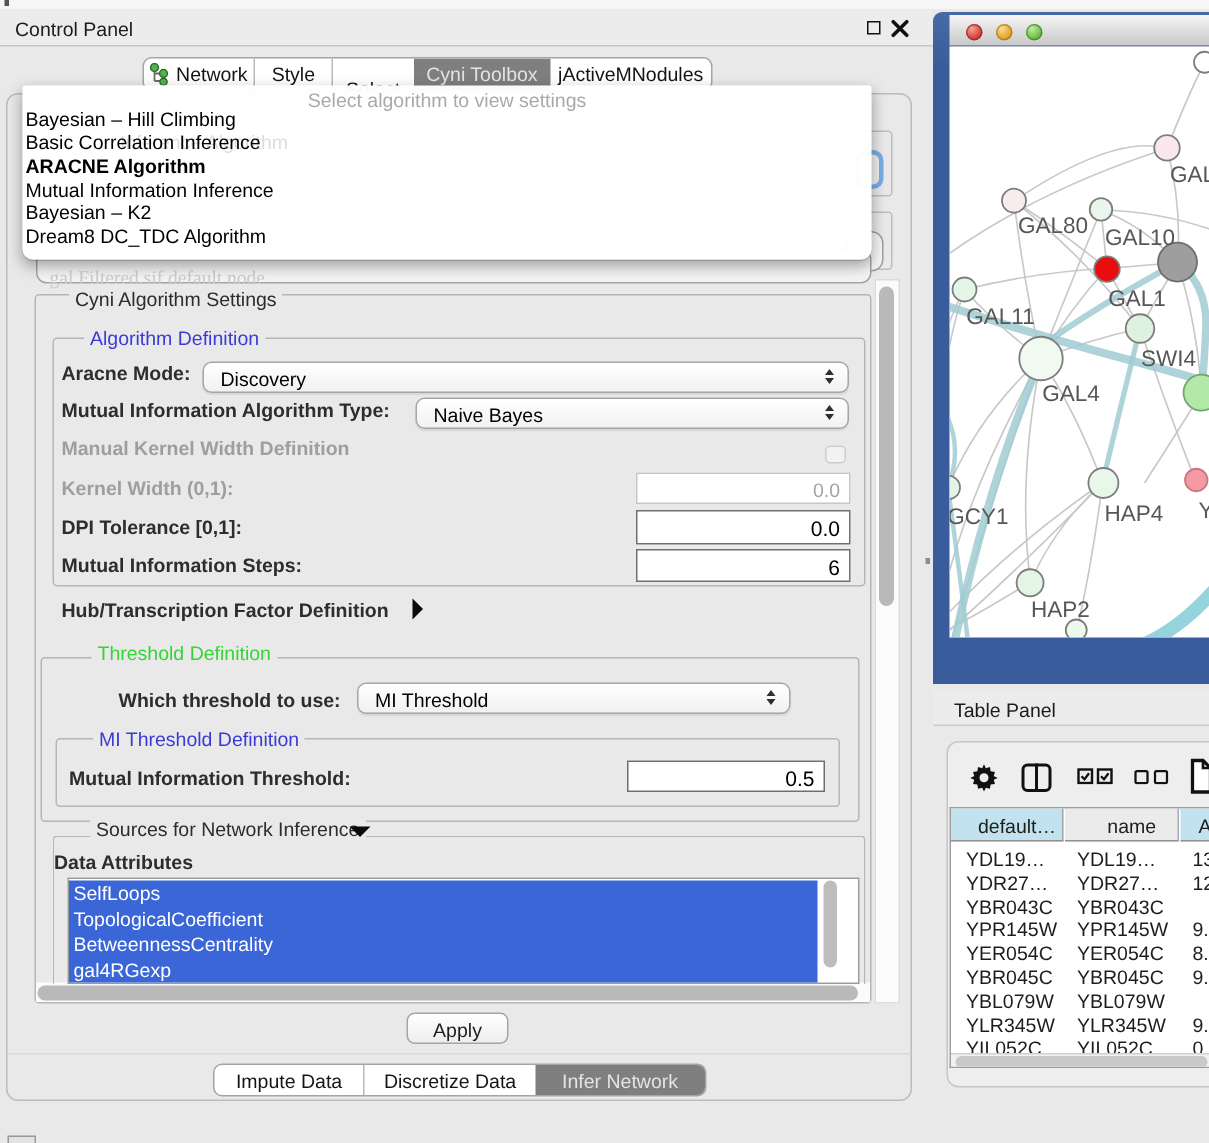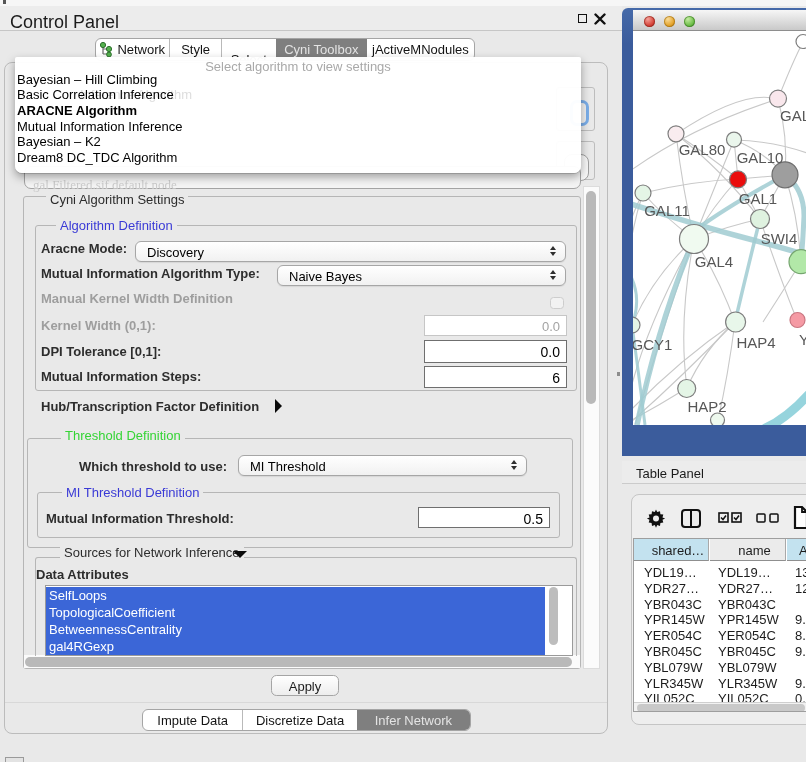--- a/index.html
+++ b/index.html
@@ -22,21 +22,21 @@
 .seg .s { height:100%; display:flex; align-items:center; justify-content:center; color:#141414; }
 .seg .sel { background:#7f7f7f; color:#e4e4e4; }
 .seg .sep { width:1px; height:100%; background:#b9b9b9; }
 </style>
 </head>
 <body>
 
 <div class="abs" style="left:0;top:0;width:806px;height:6px;background:#f6f6f6;"></div>
 <div class="abs" style="left:3px;top:0;width:3px;height:4px;background:#555;"></div>
 <div class="abs" style="left:0;top:6px;width:622px;height:25px;background:#ececec;border-bottom:1px solid #c6c6c6;"></div>
-<div class="abs" style="left:10px;top:12px;font-size:18px;color:#1b1b1b;">Control Panel</div>
+<div class="abs" style="left:10px;top:12px;font-size:13px;color:#1b1b1b;">Control Panel</div>
 <div class="abs" style="left:578px;top:14px;width:9px;height:9px;border:1.5px solid #101010;"></div>
 <svg class="abs" style="left:594px;top:13px;" width="12" height="12" viewBox="0 0 12 12">
     <path d="M1.5 1.5 L10.5 10.5 M10.5 1.5 L1.5 10.5" stroke="#101010" stroke-width="2.4" stroke-linecap="round"></path>
   </svg>
 
 <div class="abs" style="left:4px;top:62px;width:604px;height:672px;background:#e9e9e9;border:1px solid #bcbcbc;border-radius:8px;"></div>
 
 <div class="seg" style="left:95px;top:38px;width:380px;height:23px;">
   <div class="s" style="width:83px;">
     <svg width="13" height="15" viewBox="0 0 13 15" style="margin-right:4px;">
@@ -257,21 +257,21 @@
 <svg class="abs" style="left:756px;top:513px;" width="24" height="10" viewBox="0 0 24 10">
     <rect x="1" y="1" width="8" height="8" fill="none" stroke="#111" stroke-width="1.5" rx="1"></rect>
     <rect x="14" y="1" width="8" height="8" fill="none" stroke="#111" stroke-width="1.5" rx="1"></rect>
   </svg>
 <svg class="abs" style="left:793px;top:505px;" width="16" height="25" viewBox="0 0 16 25">
     <path d="M2 2 L9 2 L14 7 L14 23 L2 23 Z" fill="#fff" stroke="#111" stroke-width="2.2"></path>
     <path d="M9 2 L9 7 L14 7" fill="none" stroke="#111" stroke-width="1.8"></path>
   </svg>
 
 <div class="abs" style="left:633px;top:538px;width:173px;height:174px;background:#fff;border:1px solid #9e9e9e;border-right:none;overflow:hidden;">
-  <div style="position:absolute;left:0;top:0;width:75px;height:22px;background:#c3e2ef;border-right:1px solid #a9a9a9;border-bottom:1px solid #8f8f8f;text-align:center;text-indent:14px;padding-top:4px;">shared…</div>
+  <div style="position:absolute;left:0;top:0;width:75px;height:22px;background:#c3e2ef;border-right:1px solid #a9a9a9;border-bottom:1px solid #8f8f8f;text-align:center;text-indent:14px;padding-top:4px;">default…</div>
   <div style="position:absolute;left:76px;top:0;width:76px;height:22px;background:#ebebeb;border-right:1px solid #a9a9a9;border-bottom:1px solid #8f8f8f;text-align:center;text-indent:14px;padding-top:4px;">name</div>
   <div style="position:absolute;left:153px;top:0;width:22px;height:22px;background:#c3e2ef;border-bottom:1px solid #8f8f8f;padding-top:4px;padding-left:12px;">A</div>
   <div style="position:absolute;left:10px;top:26px;line-height:15.8px;">YDL19…<br>YDR27…<br>YBR043C<br>YPR145W<br>YER054C<br>YBR045C<br>YBL079W<br>YLR345W<br>YIL052C</div>
   <div style="position:absolute;left:84px;top:26px;line-height:15.8px;">YDL19…<br>YDR27…<br>YBR043C<br>YPR145W<br>YER054C<br>YBR045C<br>YBL079W<br>YLR345W<br>YIL052C</div>
   <div style="position:absolute;left:161px;top:26px;line-height:15.8px;">13<br>12<br>&nbsp;<br>9.<br>8.<br>9.<br>&nbsp;<br>9.<br>0.</div>
   <div style="position:absolute;left:0;top:163px;width:173px;height:11px;background:#f2f2f2;border-top:1px solid #cfcfcf;"></div>
   <div style="position:absolute;left:3px;top:165px;width:168px;height:8px;background:#c9c9c9;border-radius:4px;"></div>
 </div>
 
 </body></html>

